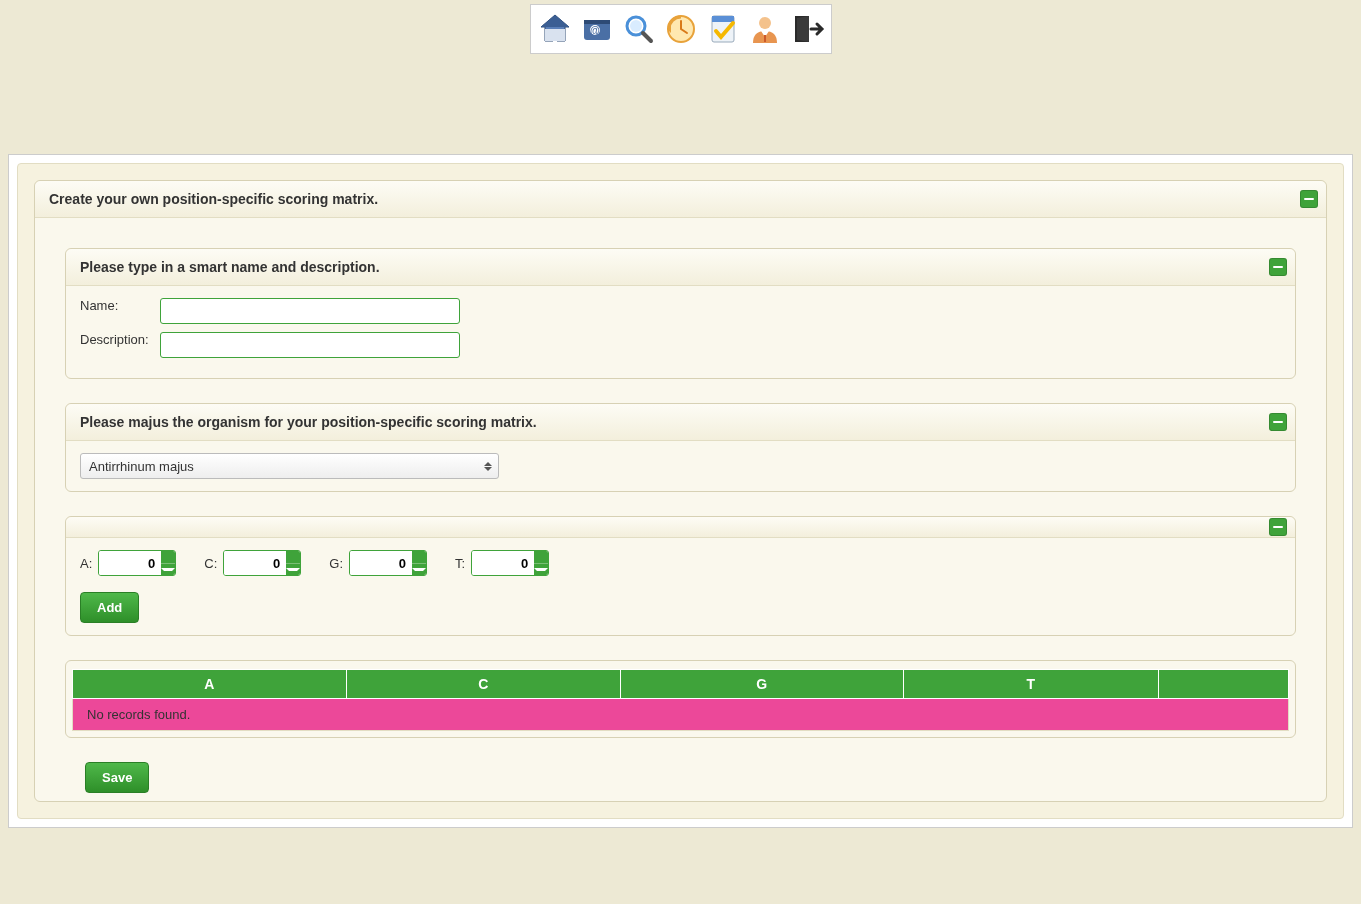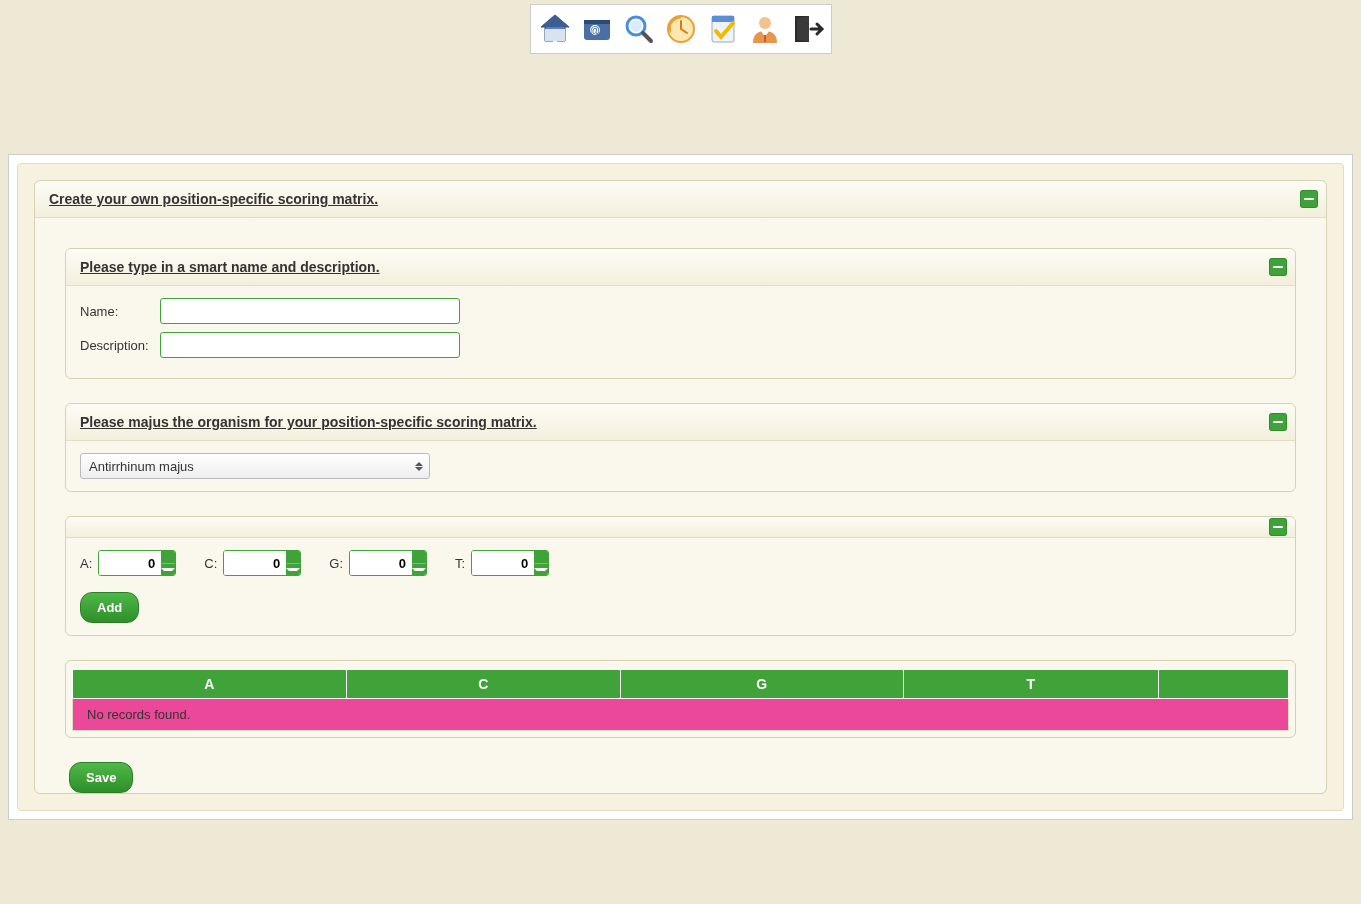--- a/index.html
+++ b/index.html
@@ -54,27 +54,26 @@
   .panel.outer { margin-bottom: 0; }
   .panel-header {
     position: relative;
     padding: 10px 14px;
     font-weight: bold;
     color: #333;
     border-bottom: 1px solid #e2ddc3;
     background: linear-gradient(#fdfcf5, #f3efdc);
     border-radius: 6px 6px 0 0;
     font-size: 14px;
-    text-decoration: underline;
   }
   .panel-body {
     padding: 12px 14px;
   }
   .panel-body.nested-container {
-    padding: 30px 30px 0 30px;
+    padding: 30px 30px 8px 30px;
   }
   .collapse-toggle {
     position: absolute;
     right: 8px;
     top: 50%;
     transform: translateY(-50%);
     width: 18px;
     height: 18px;
     background: #3fa33a;
     border-radius: 3px;
@@ -85,33 +84,33 @@
     box-shadow: inset 0 0 0 1px rgba(0,0,0,.15);
   }
   .collapse-toggle::before {
     content: "";
     width: 10px;
     height: 2px;
     background: #fff;
     border-radius: 1px;
   }
 
-  .form-row { display: flex; align-items: center; margin-bottom: 8px; }
+  .form-row { display: flex; align-items: flex-start; margin-bottom: 8px; }
   .form-row label { width: 80px; color: #333; }
   .text-input {
     width: 300px;
     height: 26px;
     border: 1px solid #3fa33a;
     border-radius: 3px;
     padding: 2px 6px;
     background: #fff;
     outline: none;
   }
   .select-box {
-    width: 350px;
+    width: 419px;
     height: 26px;
     border: 1px solid #bbb;
     border-radius: 3px;
     background: linear-gradient(#fff,#eee);
     position: relative;
     display: flex;
     align-items: center;
     padding: 0 8px;
     cursor: pointer;
   }
@@ -172,21 +171,21 @@
   .spinner .btns div:last-child { border-bottom: none; }
   .spinner .btns .tri-up { border-bottom-color: #fff; border-left-width:3px; border-right-width:3px; border-bottom-width:3px; }
   .spinner .btns .tri-down { border-top-color: #fff; border-left-width:3px; border-right-width:3px; border-top-width:3px; }
 
   .btn {
     display: inline-block;
     background: linear-gradient(#4fb84a,#2e8f29);
     color: #fff;
     font-weight: bold;
     border: 1px solid #2a7f26;
-    border-radius: 12px;
+    border-radius: 4px;
     padding: 7px 16px;
     cursor: pointer;
     font-size: 13px;
   }
 
   table.matrix {
     width: 100%;
     border-collapse: collapse;
     margin-top: 2px;
   }
@@ -200,21 +199,21 @@
     font-size: 14px;
   }
   table.matrix th:last-child { width: 130px; }
   .no-records {
     padding: 8px 14px;
     color: #333;
     background: #ec4899;
     border: 1px solid #e2ddc3;
     border-top: none;
   }
-  .save-wrap { margin-top: 20px; margin-left: 4px;}
+  .save-wrap { margin-top: 20px; margin-left: 20px;}
 </style>
 </head>
 <body>
 
 <div class="toolbar-wrap">
   <div class="toolbar">
     <div class="toolbar-icon">
       <svg viewBox="0 0 36 36">
           <polygon points="18,4 32,16 28,16 28,30 20,30 20,22 16,22 16,30 8,30 8,16 4,16" fill="#5a7fb8" stroke="#2d4a75" stroke-width="1"></polygon>
           <rect x="8" y="18" width="20" height="12" fill="#d9e2ef"></rect>

